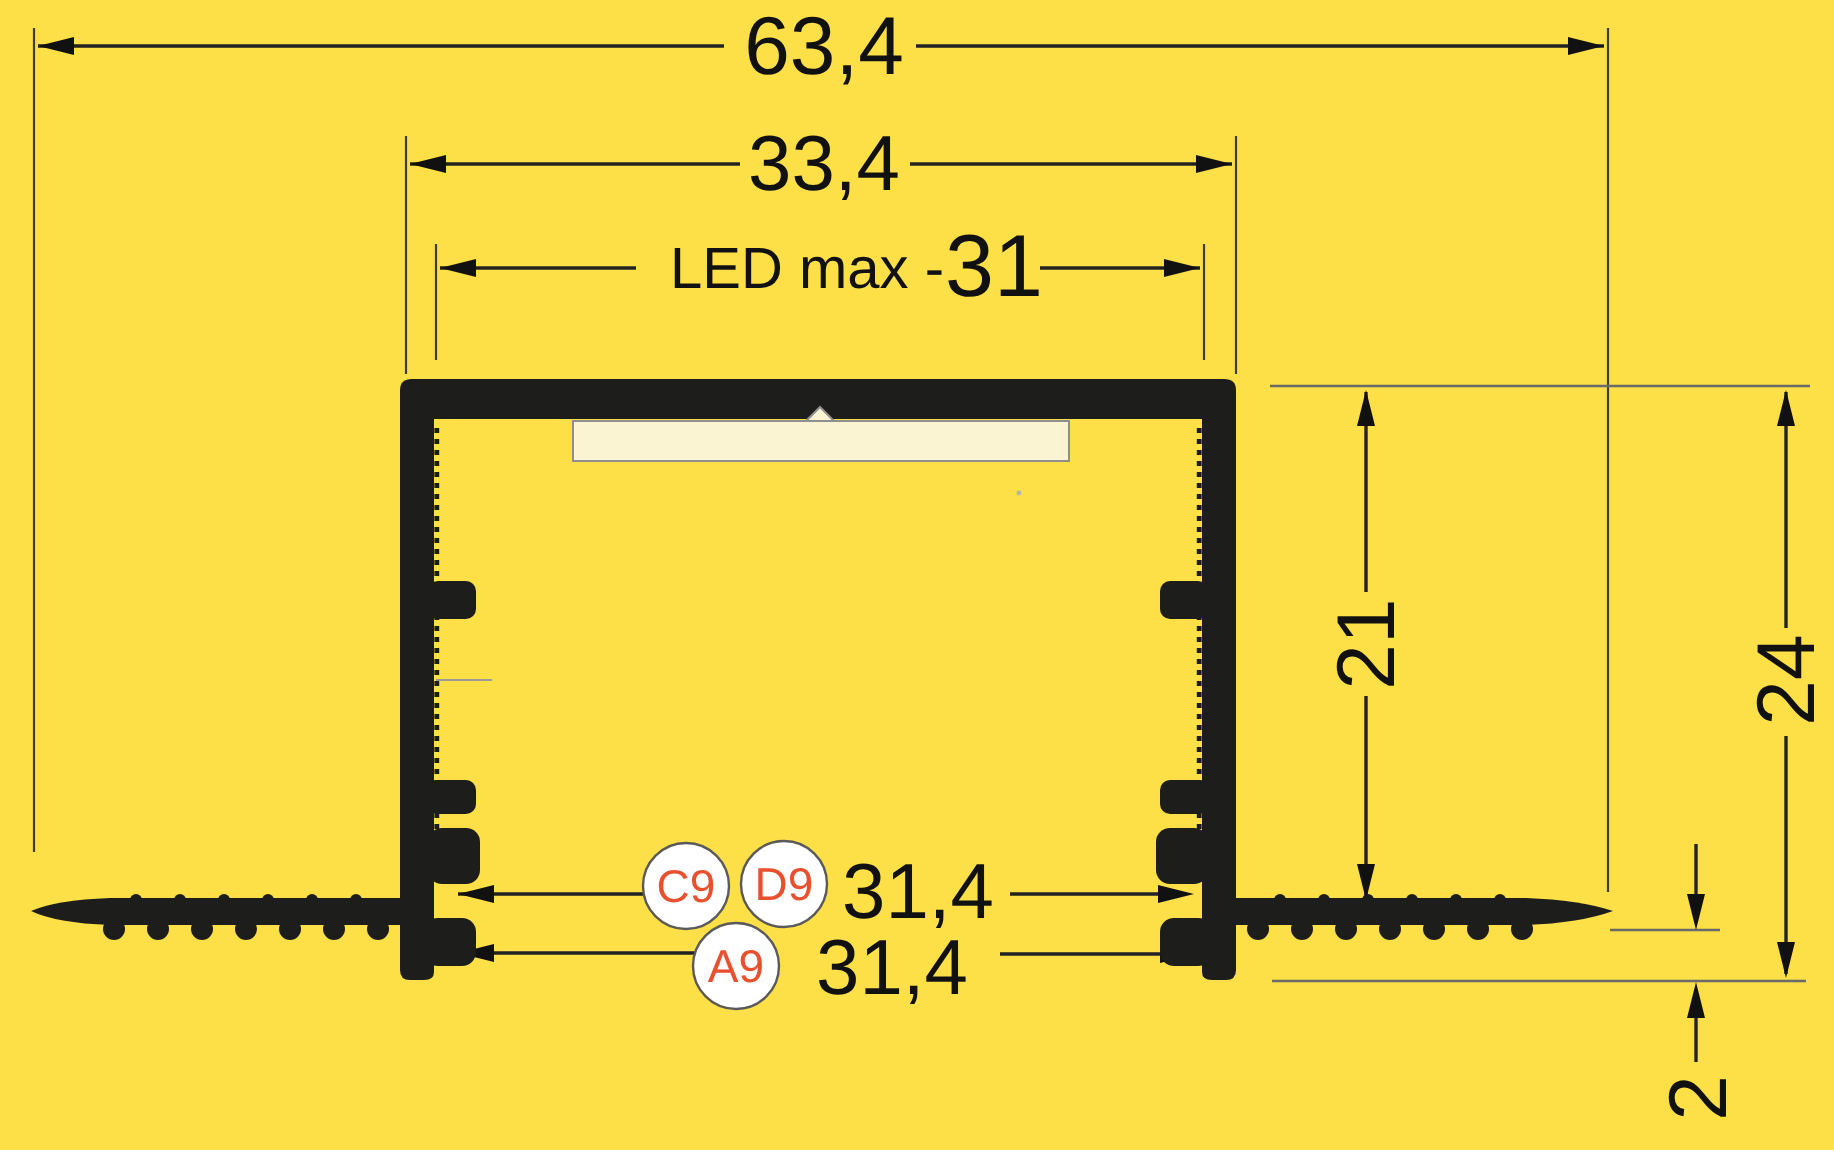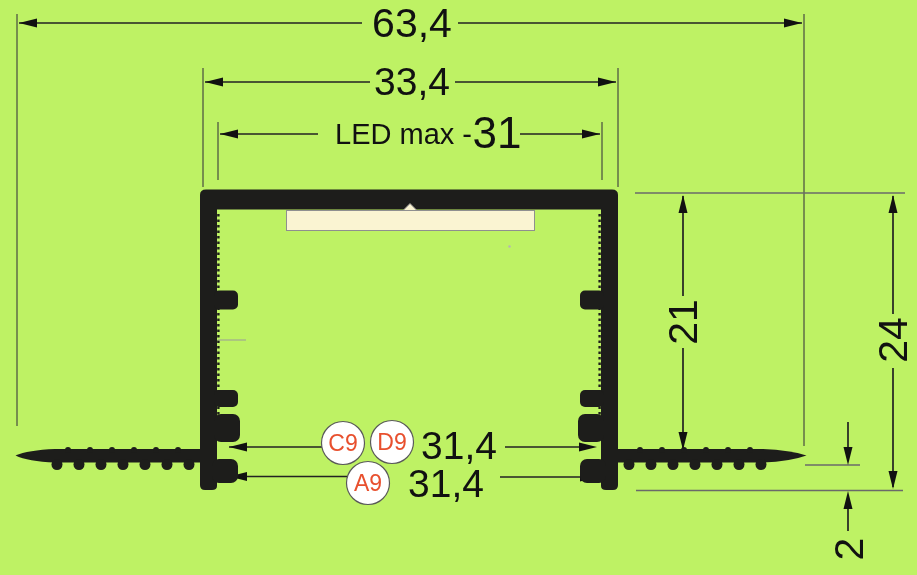--- a/index.html
+++ b/index.html
@@ -1,16 +1,16 @@
 <!DOCTYPE html>
 <html><head>
 <meta charset="utf-8">
 <style>
   html,body{margin:0;padding:0;background:#ffffff;}
-  .canvas{position:relative;width:917px;height:575px;background:#bef264;overflow:hidden;}
+  .canvas{position:relative;width:917px;height:575px;background:#fde047;overflow:hidden;}
   svg{display:block;}
   text{font-family:"Liberation Sans","DejaVu Sans",sans-serif;fill:#111111;}
   .t-big{font-size:41px;}
   .t-dim{font-size:39px;}
   .t-led-label{font-size:29px;}
   .t-led-val{font-size:44px;}
   .t-rot{font-size:41px;}
   .t-callout{font-size:23px;fill:#e8502e;}
   .dimline{stroke:#222222;stroke-width:1.7;fill:none;}
   .extline{stroke:#3c3c3c;stroke-width:1.1;fill:none;}

